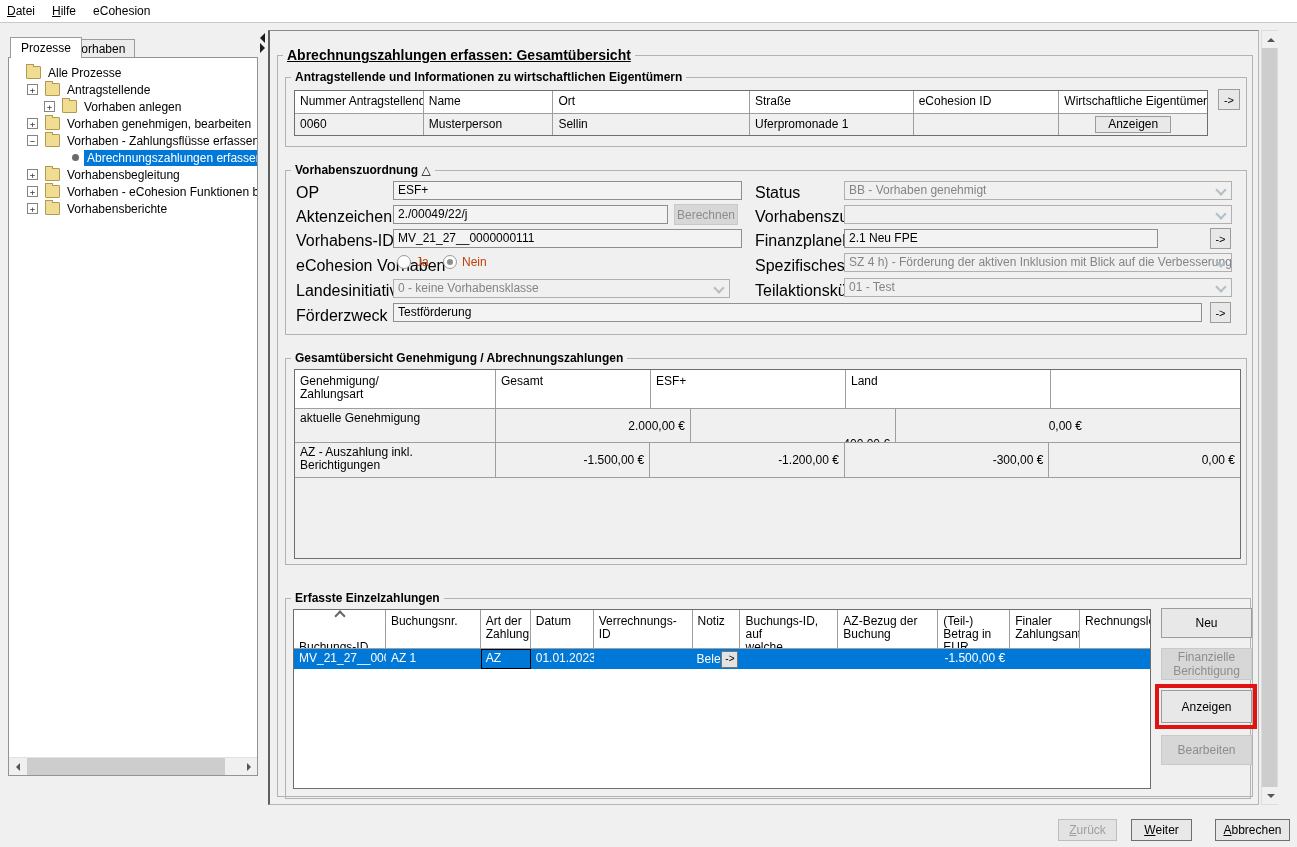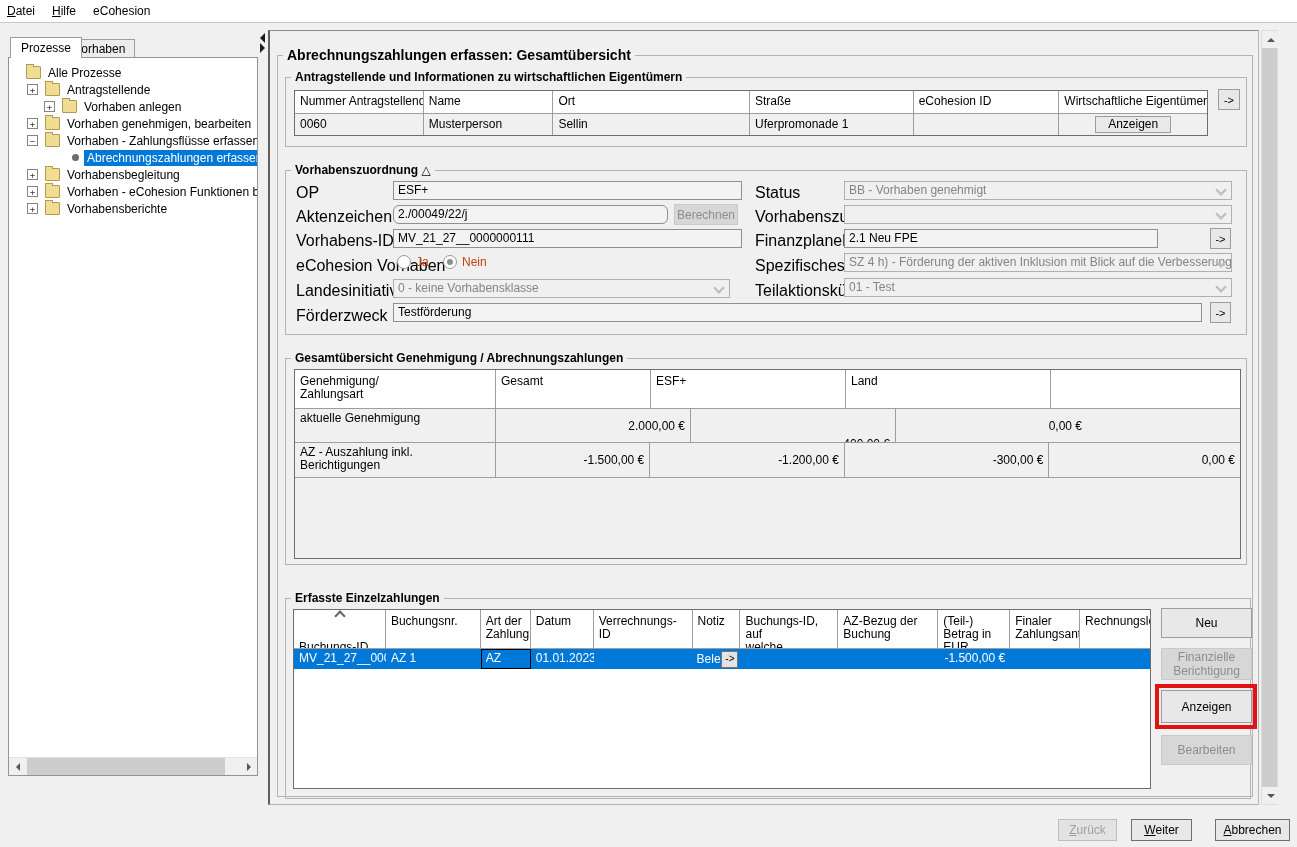--- a/index.html
+++ b/index.html
@@ -46,21 +46,21 @@
   
   .split-tri{width:0;height:0;border:5px solid transparent;position:absolute;}
   .split-tri.l{border-right-color:#1d1d1d;border-left-width:0;}
   .split-tri.r{border-left-color:#1d1d1d;border-right-width:0;}
 
   
   .main-panel{left:268px;top:30px;width:991px;height:775px;background:#f0f0f0;
     border-top:1px solid #8a8a8a;border-right:1px solid #b5b5b5;border-bottom:1px solid #b5b5b5;border-left:2px solid #5f5f5f;}
   .group{border:1px solid #b3b3b3;}
   .gtitle{position:absolute;background:#f0f0f0;padding:0 4px;font-weight:bold;font-size:12px;white-space:nowrap;z-index:5;}
-  .gtitle.big{font-size:14px;}
+  .gtitle.big{font-size:14px;text-decoration:underline;}
 
   
   .flabel{font-size:16px;white-space:nowrap;}
   .tinput{background:#f3f3f3;border:1px solid #8f8f8f;padding:1px 4px;line-height:15px;white-space:nowrap;overflow:hidden;}
   .dd{background:#f0f0f0;border:1px solid #b0b0b0;color:#848484;padding:1px 20px 1px 4px;line-height:15px;white-space:nowrap;overflow:hidden;}
   .chev{position:absolute;right:6px;top:4px;width:6px;height:6px;border-right:2px solid #b3bec7;border-bottom:2px solid #b3bec7;transform:rotate(45deg);}
   .radio{display:flex;align-items:center;color:#c2410c;}
   .rcirc{width:12px;height:12px;border-radius:50%;border:1px solid #9a9a9a;background:#fdfdfd;margin-right:5px;position:relative;flex:none;}
   .rcirc.checked::after{content:"";position:absolute;left:3px;top:3px;width:6px;height:6px;border-radius:50%;background:#8e8e8e;}
 
@@ -210,21 +210,21 @@
 <div class="abs group" style="left:285px;top:170px;width:962px;height:165px;"></div>
 <div class="abs gtitle" style="left:291px;top:163px;">
   <span>Vorhabenszuordnung</span>
   <span style="font-weight:normal;">△</span>
 </div>
 
 <div class="abs flabel" style="left:296px;top:184px;">OP</div>
 <div class="abs tinput" style="left:393px;top:181px;width:349px;height:19px;">ESF+</div>
 
 <div class="abs flabel" style="left:296px;top:208px;">Aktenzeichen</div>
-<div class="abs tinput" style="left:393px;top:205px;width:275px;height:19px;border-radius:6px;">2./00049/22/j</div>
+<div class="abs tinput" style="left:393px;top:205px;width:275px;height:19px;">2./00049/22/j</div>
 <div class="abs btn disabled" style="left:674px;top:204px;width:64px;height:21px;">Berechnen</div>
 
 <div class="abs flabel" style="left:296px;top:232px;">Vorhabens-ID</div>
 <div class="abs tinput" style="left:393px;top:229px;width:349px;height:19px;">MV_21_27__0000000111</div>
 
 <div class="abs flabel" style="left:296px;top:257px;">eCohesion Vorhaben</div>
 <div class="abs radio" style="left:397px;top:255px;">
   <span class="rcirc"></span>
   <span>Ja</span>
 </div>

